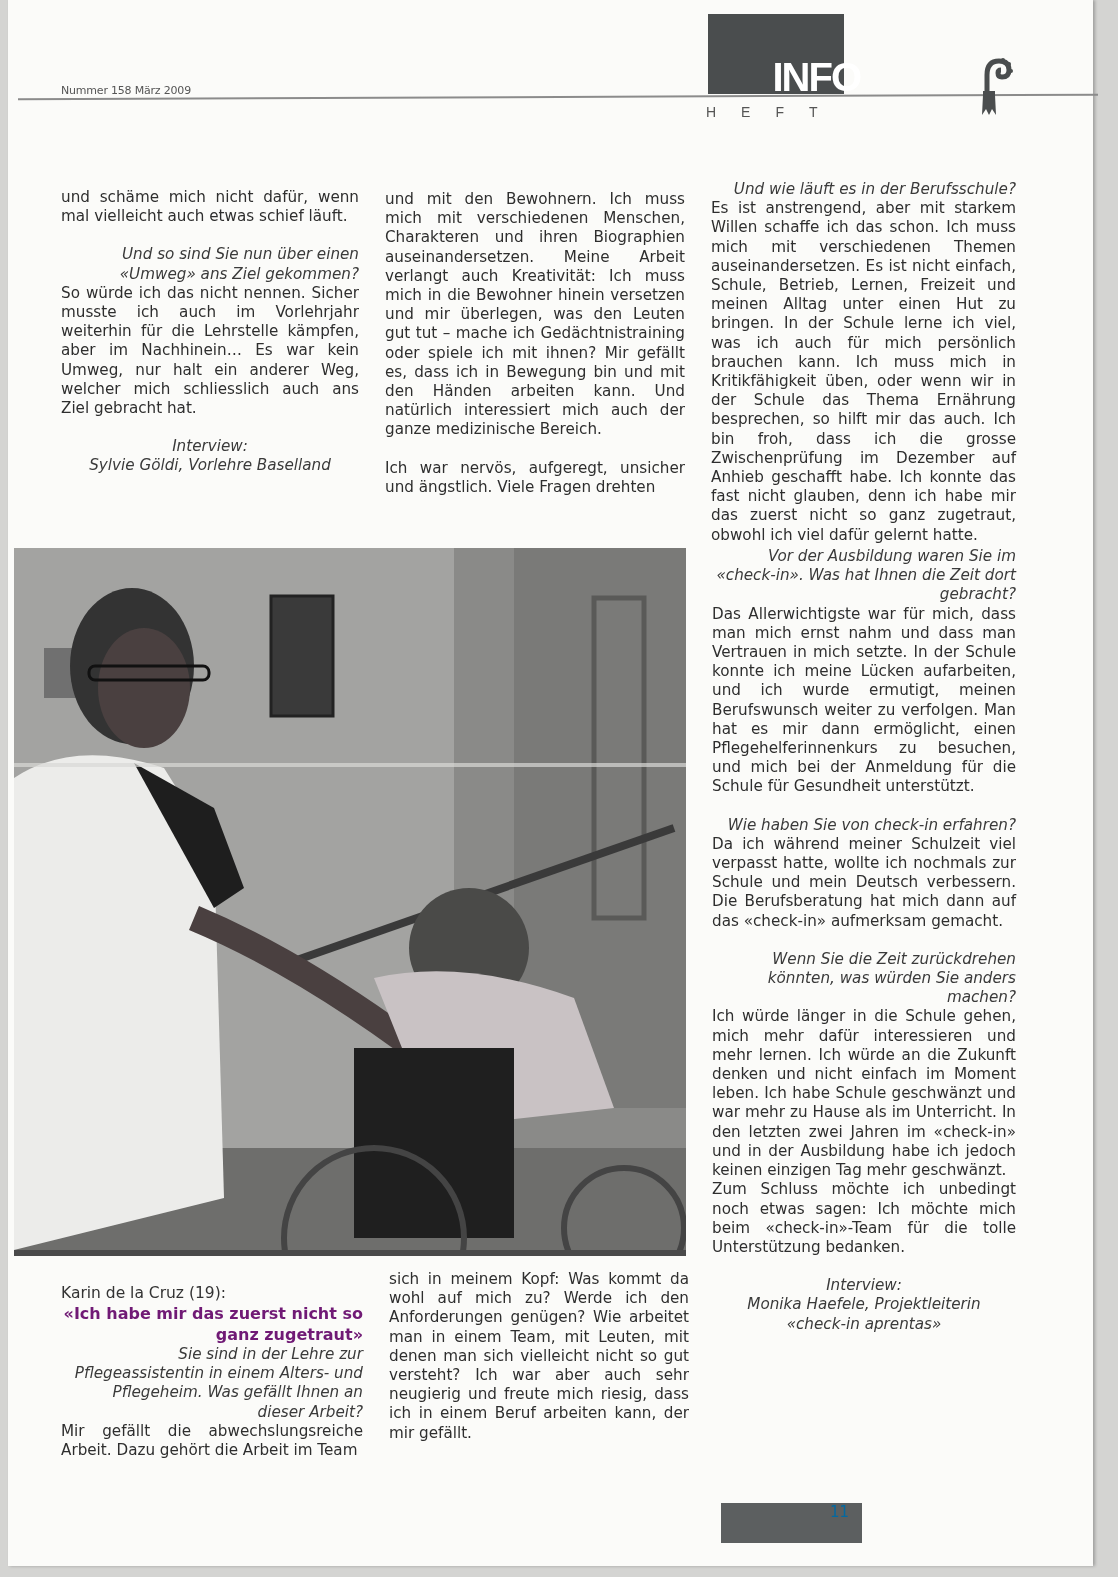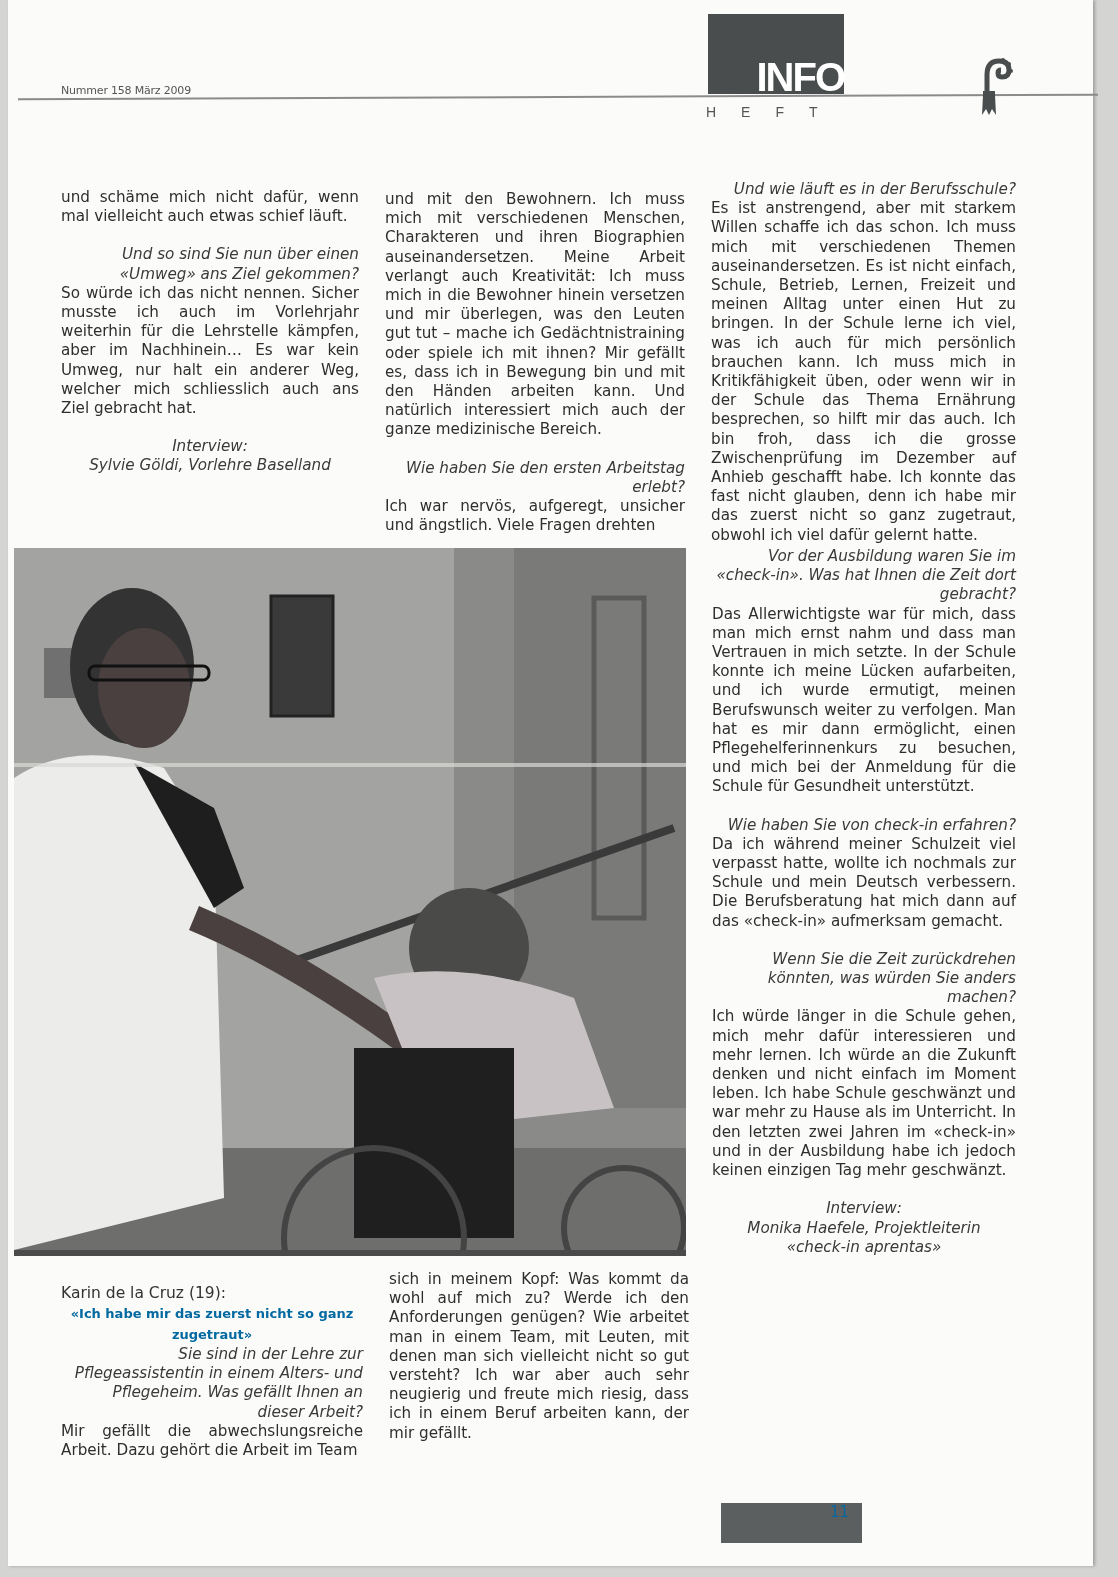--- a/index.html
+++ b/index.html
@@ -27,20 +27,21 @@
     }
     .logo-block {
       position: absolute; left: 700px; top: 14px; width: 136px; height: 80px;
       background: #4a4d4e;
     }
     .logo-text {
       position: absolute; left: 700px; top: 58px; width: 136px;
       font-family: "Liberation Sans", sans-serif; font-weight: bold;
       font-size: 40px; line-height: 38px; color: #fff; letter-spacing: -2px;
       text-align: right;
+      padding-left: 16px;
     }
     .logo-sub {
       position: absolute; left: 698px; top: 104px; width: 140px;
       font-size: 14px; color: #555; letter-spacing: 25px; font-family: "Liberation Sans", sans-serif;
     }
     .crest { position: absolute; left: 965px; top: 55px; width: 40px; height: 62px; }
 
     .col {
       position: absolute; font-size: 15.2px; line-height: 19.2px; color: #2e2e2e;
       text-align: justify; hyphens: manual;
@@ -50,21 +51,21 @@
     .gap { height: 19px; }
     .credit { text-align: center; font-style: italic; color: #3a3a3a; }
     .c1 { left: 53px; top: 188px; width: 298px; }
     .c2 { left: 377px; top: 190px; width: 300px; }
     .c3 { left: 703px; top: 180px; width: 305px; }
     .c1b { left: 53px; top: 1268px; width: 302px; margin-top: 16px; }
     .c2b { left: 381px; top: 1270px; width: 300px; }
     .c3b { left: 704px; top: 547px; width: 304px; }
 
     .byline { font-size: 15.5px; line-height: 19px; color: #333; }
-    .headline { font-weight: bold; font-size: 13px; line-height: 21px; color: #0369a1; margin-bottom: 18px; text-align: center; }
+    .headline { font-weight: bold; font-size: 16px; line-height: 21px; color: #701a75; margin-bottom: 18px; text-align: right; }
 
     .photo {
       position: absolute; left: 6px; top: 548px; width: 672px; height: 702px;
       background: linear-gradient(180deg, #8e8e8c 0%, #a8a8a6 35%, #9c9c9a 60%, #6a6a68 100%);
       overflow: hidden;
       border-bottom: 6px solid #4a4a4a;
     }
     .photo svg { display: block; }
 
     .pg-block {
@@ -97,21 +98,20 @@
     <p class="q">Und so sind Sie nun über einen «Umweg» ans Ziel gekommen?</p>
     <p>So würde ich das nicht nennen. Sicher musste ich auch im Vorlehrjahr weiterhin für die Lehrstelle kämpfen, aber im Nachhinein… Es war kein Umweg, nur halt ein anderer Weg, welcher mich schliesslich auch ans Ziel gebracht hat.</p>
     <div class="gap"></div>
     <p class="credit">Interview:</p>
     <p class="credit">Sylvie Göldi, Vorlehre Baselland</p>
   </div>
 
   <div class="col c2">
     <p>und mit den Bewohnern. Ich muss mich mit verschiedenen Menschen, Charakteren und ihren Biographien auseinandersetzen. Meine Arbeit verlangt auch Kreativität: Ich muss mich in die Bewohner hinein versetzen und mir überlegen, was den Leuten gut tut – mache ich Gedächtnistraining oder spiele ich mit ihnen? Mir gefällt es, dass ich in Bewegung bin und mit den Händen arbeiten kann. Und natürlich interessiert mich auch der ganze medizinische Bereich.</p>
     <div class="gap"></div>
-    <p class="q">Wie haben Sie den ersten Arbeitstag erlebt?</p>
     <p>Ich war nervös, aufgeregt, unsicher und ängstlich. Viele Fragen drehten</p>
   </div>
 
   <div class="col c3">
     <p class="q">Und wie läuft es in der Berufsschule?</p>
     <p>Es ist anstrengend, aber mit starkem Willen schaffe ich das schon. Ich muss mich mit verschiedenen Themen auseinandersetzen. Es ist nicht einfach, Schule, Betrieb, Lernen, Freizeit und meinen Alltag unter einen Hut zu bringen. In der Schule lerne ich viel, was ich auch für mich persönlich brauchen kann. Ich muss mich in Kritikfähigkeit üben, oder wenn wir in der Schule das Thema Ernährung besprechen, so hilft mir das auch. Ich bin froh, dass ich die grosse Zwischenprüfung im Dezember auf Anhieb geschafft habe. Ich konnte das fast nicht glauben, denn ich habe mir das zuerst nicht so ganz zugetraut, obwohl ich viel dafür gelernt hatte.</p>
   </div>
 
   <div class="photo">
     <svg width="672" height="702" viewBox="0 0 672 702">
@@ -142,20 +142,21 @@
 
   <div class="col c3b">
     <p class="q">Vor der Ausbildung waren Sie im «check-in». Was hat Ihnen die Zeit dort gebracht?</p>
     <p>Das Allerwichtigste war für mich, dass man mich ernst nahm und dass man Vertrauen in mich setzte. In der Schule konnte ich meine Lücken aufarbeiten, und ich wurde ermutigt, meinen Berufswunsch weiter zu verfolgen. Man hat es mir dann ermöglicht, einen Pflegehelferinnenkurs zu besuchen, und mich bei der Anmeldung für die Schule für Gesundheit unterstützt.</p>
     <div class="gap"></div>
     <p class="q">Wie haben Sie von check-in erfahren?</p>
     <p>Da ich während meiner Schulzeit viel verpasst hatte, wollte ich nochmals zur Schule und mein Deutsch verbessern. Die Berufsberatung hat mich dann auf das «check-in» aufmerksam gemacht.</p>
     <div class="gap"></div>
     <p class="q">Wenn Sie die Zeit zurückdrehen könnten, was würden Sie anders machen?</p>
     <p>Ich würde länger in die Schule gehen, mich mehr dafür interessieren und mehr lernen. Ich würde an die Zukunft denken und nicht einfach im Moment leben. Ich habe Schule geschwänzt und war mehr zu Hause als im Unterricht. In den letzten zwei Jahren im «check-in» und in der Ausbildung habe ich jedoch keinen einzigen Tag mehr geschwänzt.</p>
+    <p>Zum Schluss möchte ich unbedingt noch etwas sagen: Ich möchte mich beim «check-in»-Team für die tolle Unterstützung bedanken.</p>
     <div class="gap"></div>
     <p class="credit">Interview:</p>
     <p class="credit">Monika Haefele, Projektleiterin</p>
     <p class="credit">«check-in aprentas»</p>
   </div>
 
   <div class="col c1b">
     <p class="byline">Karin de la Cruz (19):</p>
     <p class="headline">«Ich habe mir das zuerst nicht so ganz zugetraut»</p>
     <p class="q">Sie sind in der Lehre zur Pflegeassistentin in einem Alters- und Pflegeheim. Was gefällt Ihnen an dieser Arbeit?</p>

